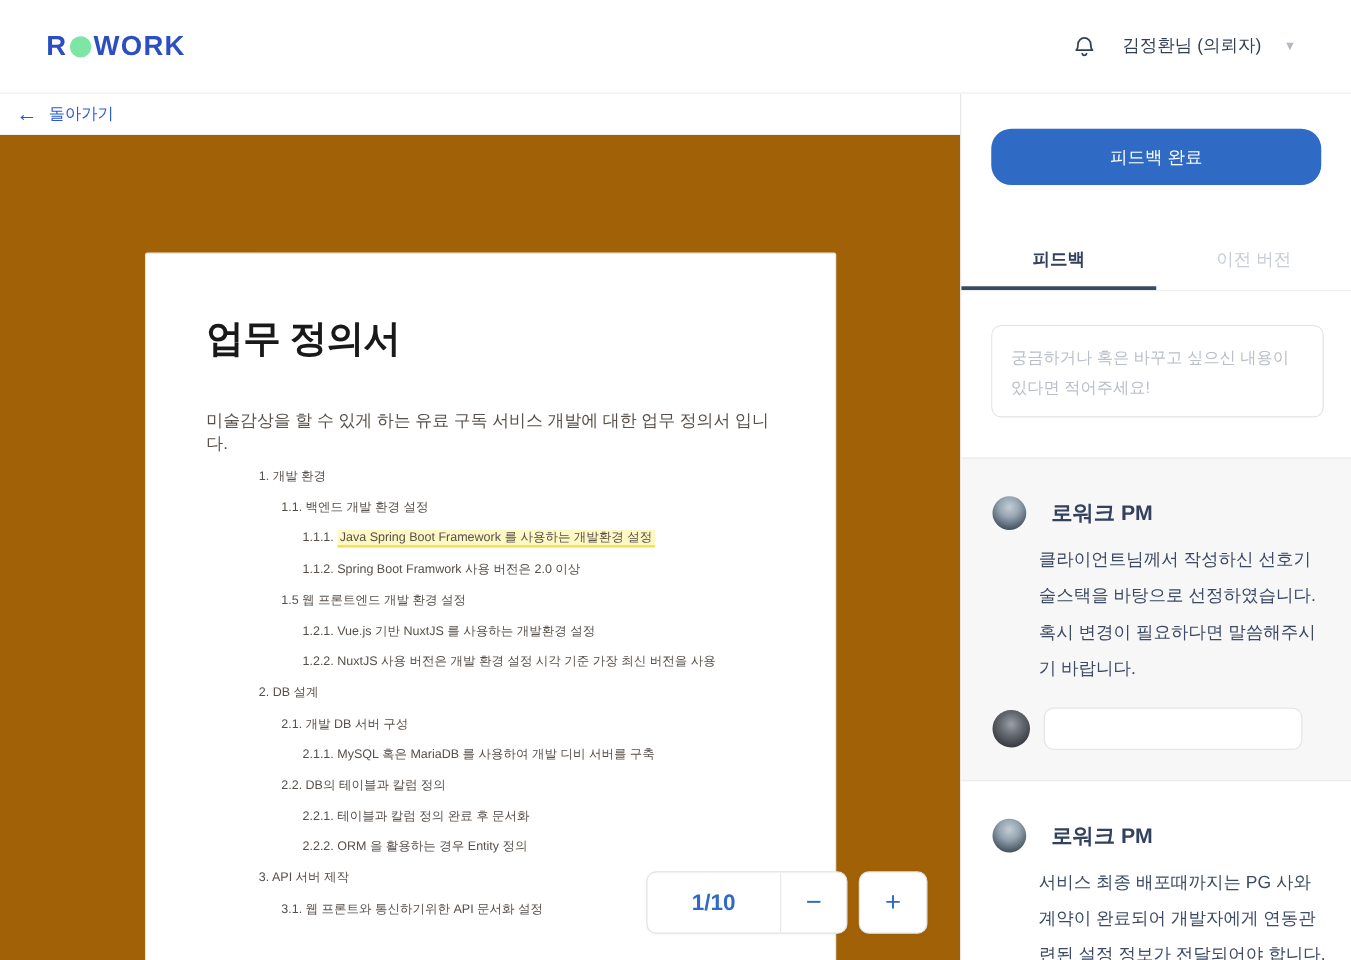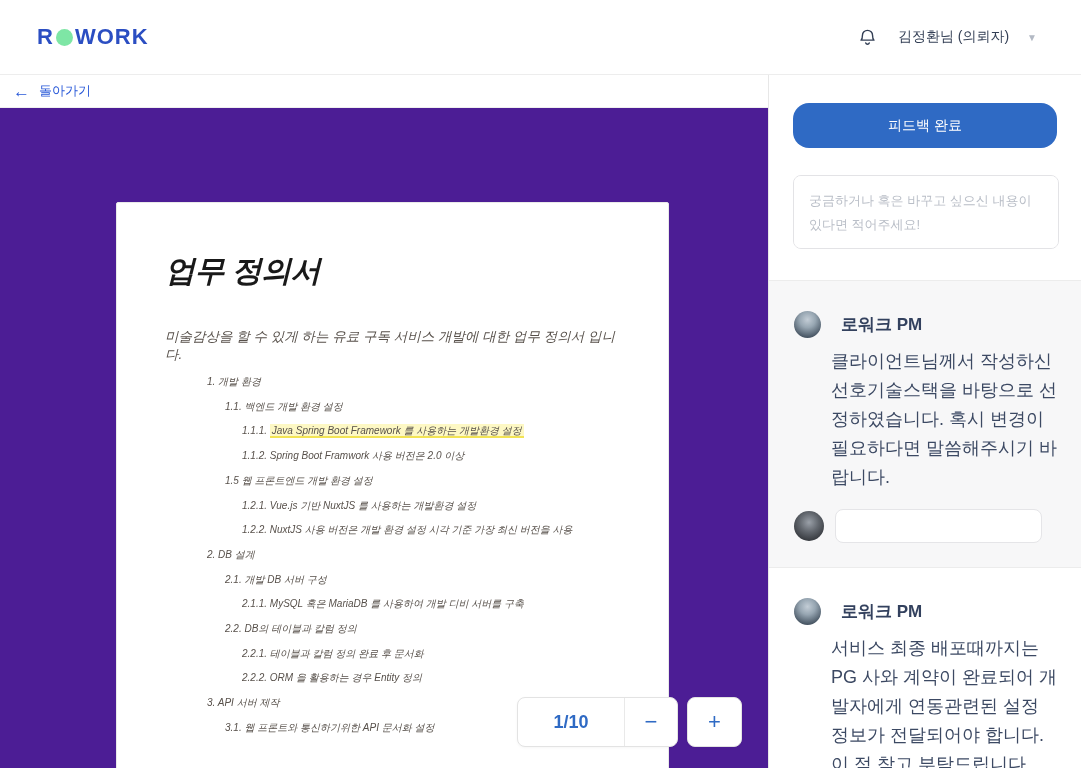--- a/index.html
+++ b/index.html
@@ -21,21 +21,21 @@
   .caret { font-size:10px; color:#b3b9c4; }
 
   
   .content { display:flex; height:693px; }
   .left-col { width:768px; display:flex; flex-direction:column; }
   .back-bar { height:33px; background:#fff; border-bottom:1px solid #efefef;
     display:flex; align-items:center; padding-left:13px; }
   .back-link { display:flex; align-items:center; gap:9px; color:#2858d8;
     font-size:13px; cursor:pointer; text-decoration:none; }
   .back-arrow { font-size:17px; line-height:1; }
-  .viewer { flex:1; background:#4c1d95; position:relative; overflow:hidden;font-style:italic; }
+  .viewer { flex:1; background:#a16207; position:relative; overflow:hidden; }
 
   
   .doc-card { width:553px; margin:94px 0 0 116px; background:#fff;
     border:1px solid #e9e9e9; border-radius:2px; min-height:760px;
     padding:48px 46px 40px 48px; }
   .doc-title { font-size:30px; font-weight:bold; color:#191919; letter-spacing:-0.5px; }
   .doc-desc { margin-top:36px; font-size:13.5px; color:#57504a; }
   .doc-lines { margin-top:6px; }
   .doc-line { font-size:10px; color:#57504a; line-height:24.7px; }
   .doc-line.i1 { padding-left:42px; }
@@ -71,21 +71,21 @@
   .comment-textarea::placeholder { color:#b9bec7; }
 
   .thread { padding:30px 25px 24px 25px; }
   .thread.gray { background:#f7f7f8; border-top:1px solid #ececec;
     border-bottom:1px solid #ececec; }
   .comment-head { display:flex; align-items:center; }
   .avatar { width:27px; height:27px; border-radius:50%; flex:none;
     background:radial-gradient(circle at 50% 32%, #c3cdd6 0%, #97a6b2 35%, #4c5a68 75%, #2c3642 100%); }
   .avatar.dark { background:radial-gradient(circle at 50% 38%, #9aa0a8 0%, #62676e 40%, #33363b 80%, #202225 100%); }
   .author { margin-left:20px; font-size:17px; font-weight:bold; color:#33415e; }
-  .comment-text { margin:9px 0 0 37px; width:230px; font-size:18px;
+  .comment-text { margin:9px 0 0 37px; width:230px; font-size:14px;
     line-height:29px; color:#3c4963; }
   .reply-row { display:flex; align-items:center; margin:17px 14px 0 0; }
   .reply-avatar { width:30px; height:30px; }
   .reply-input { flex:1; margin-left:11px; height:34px; border:1px solid #e5e5e8;
     border-radius:8px; background:#fff; outline:none; padding:0 10px;
     font-family:"Liberation Sans", sans-serif; font-size:13px; color:#3c4963; }
 </style>
 </head>
 <body>
 
@@ -144,20 +144,24 @@
             </div>
         </div>
       </div>
     </div>
 
     <aside class="panel">
       <div class="btn-wrap">
         <button class="complete-btn">피드백 완료</button>
       </div>
 
+      <div class="tabs">
+        <div class="tab active">피드백</div>
+        <div class="tab">이전 버전</div>
+      </div>
 
       <div class="new-comment">
         <textarea class="comment-textarea" placeholder="궁금하거나 혹은 바꾸고 싶으신 내용이 있다면 적어주세요!" style=""></textarea>
       </div>
 
       <section class="thread gray">
         <div class="comment-head">
           <div class="avatar"></div>
           <div class="author">로워크 PM</div>
         </div>

